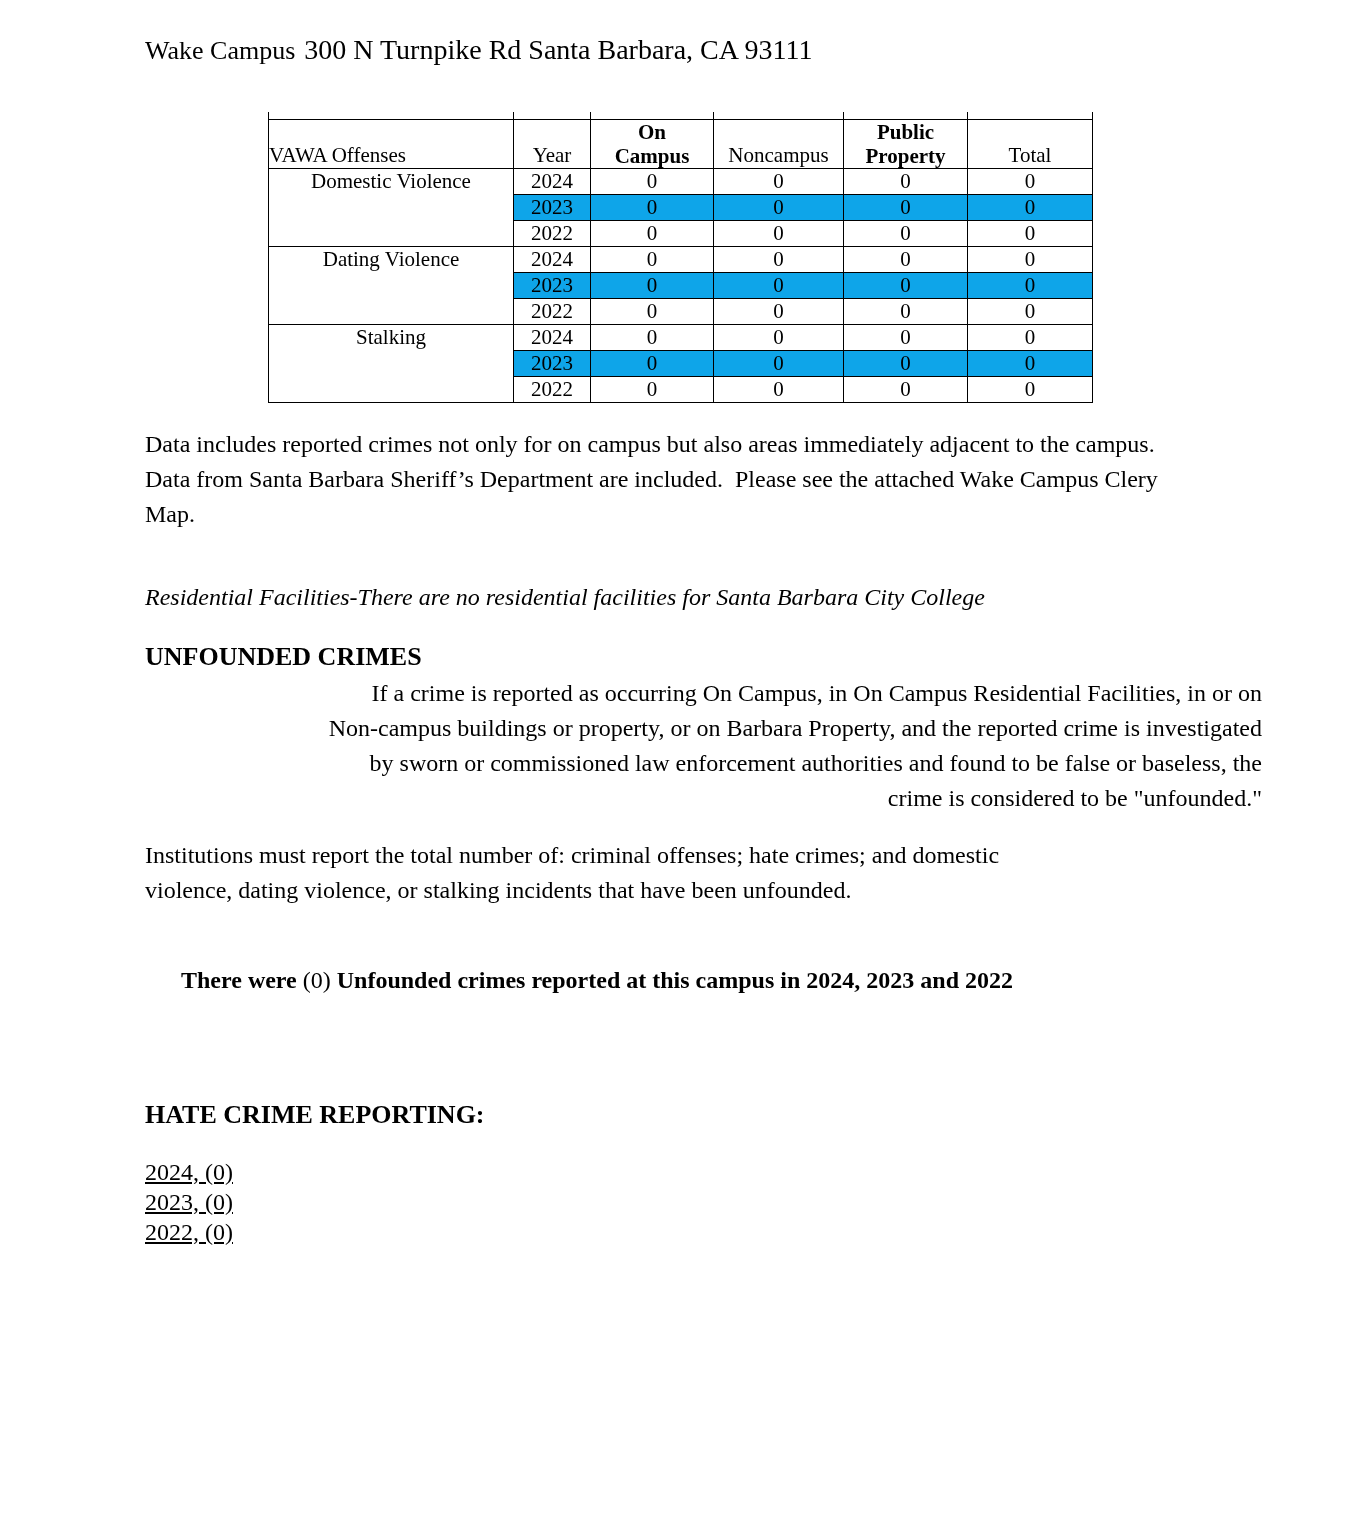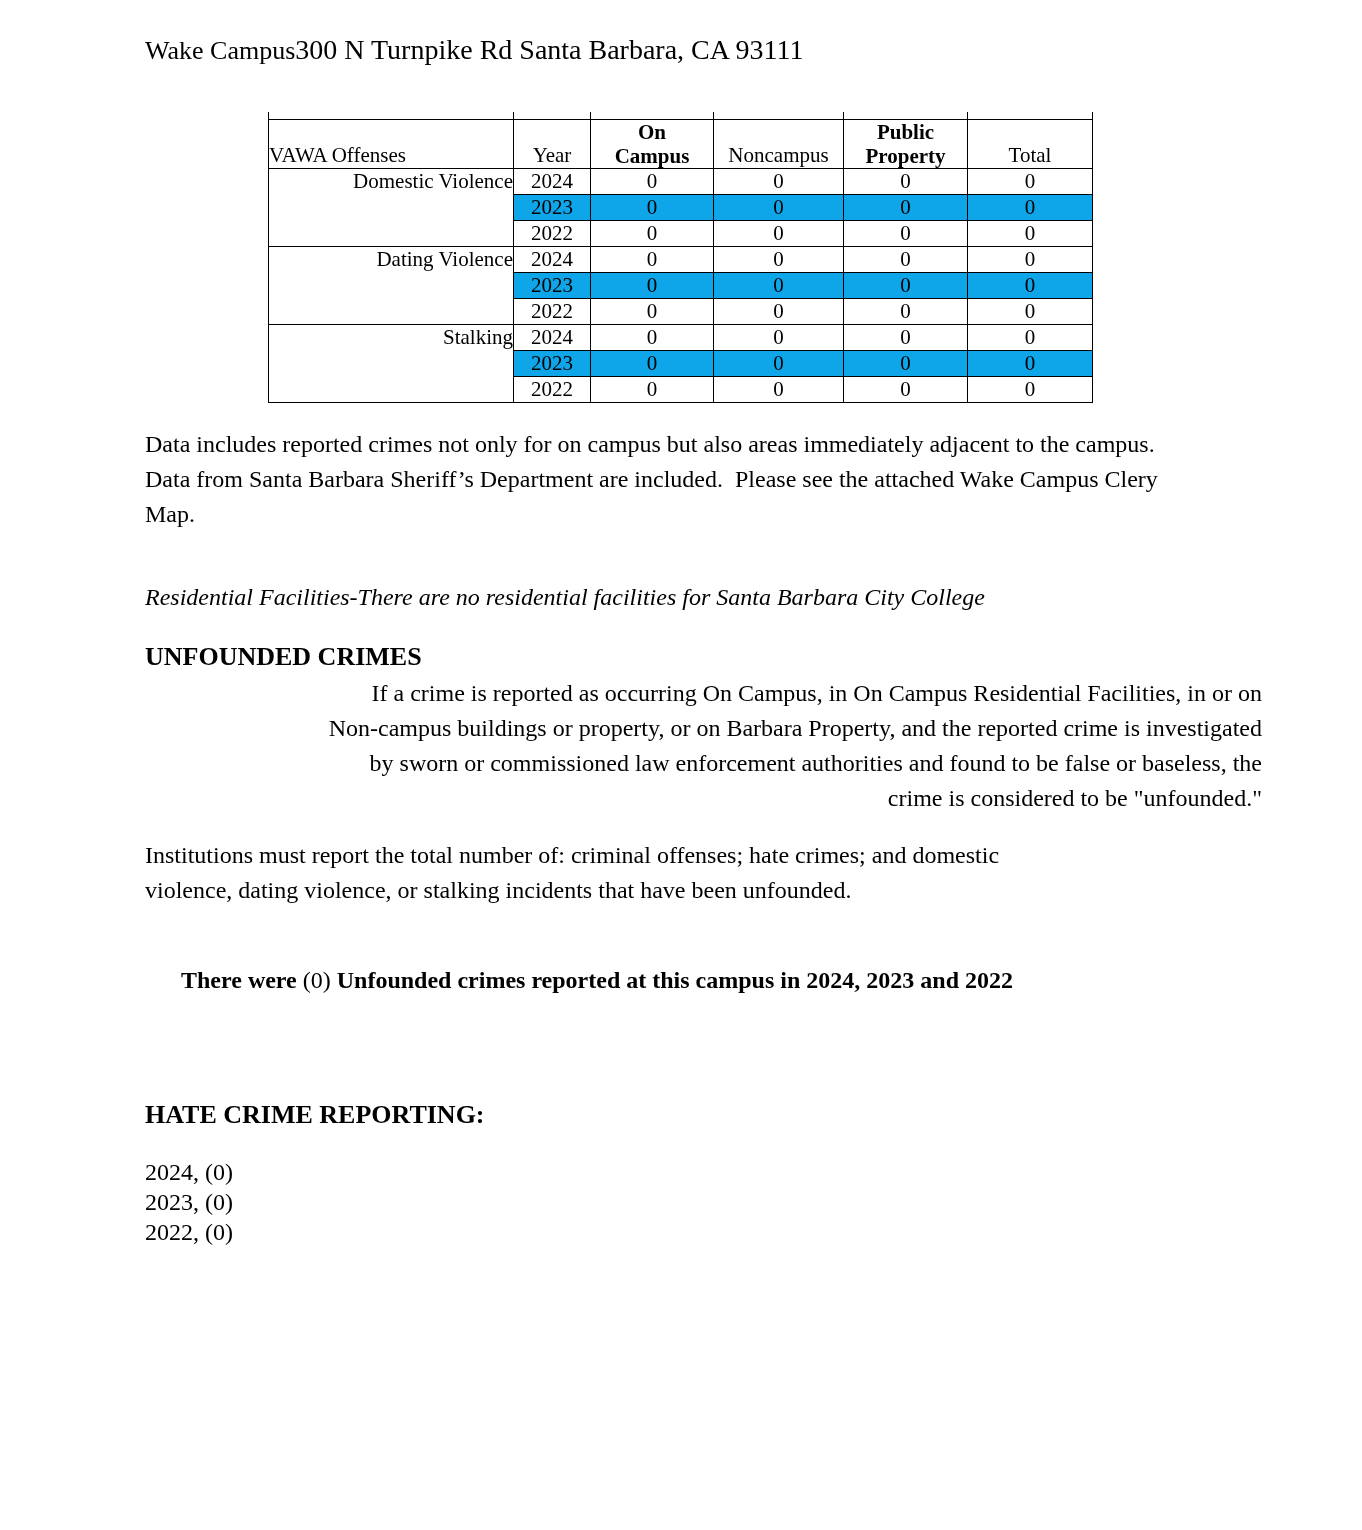--- a/index.html
+++ b/index.html
@@ -10,21 +10,21 @@
     background: #ffffff;
     font-family: "Liberation Serif", "DejaVu Serif", serif;
     color: #000;
     overflow: hidden;
   }
   .content { padding: 28px 100px 0 145px; }
 
   
   .doc-title { white-space: nowrap; line-height: 44px; }
   .campus-name { font-size: 26px; }
-  .campus-address { font-size: 28px; }
+  .campus-address { font-size: 28px; margin-left: 9px; }
 
   
   table.vawa {
     border-collapse: collapse;
     margin-left: 123px;
     margin-top: 36px;
     table-layout: fixed;
   }
   table.vawa td, table.vawa th {
     border: 1px solid #000;
@@ -35,37 +35,37 @@
   }
   
   tr.phantom td {
     border-top: none;
     border-bottom: none;
     height: 7px;
   }
   th { vertical-align: bottom; text-align: center; font-weight: bold; padding-bottom: 3px; margin-top: 43px; }
   th.col-offense { text-align: left; padding-left: 8px; }
   th .hline { display: block; line-height: 24px; font-weight: bold; }
-  td.offense-cell { text-align: right; vertical-align: top; padding-left: 8px; line-height: 25px; }
+  td.offense-cell { text-align: center; vertical-align: top; padding-left: 8px; line-height: 25px; }
   td.year-cell, td.num-cell { text-align: center; height: 25px; line-height: 25px; }
   tr.shaded td { background: #0ea5e9; }
 
   
   .para { font-size: 24px; line-height: 35px; }
   .para .tline { display: block; white-space: pre-wrap; }
   .p-data { margin-top: 24px; }
   .p-residential { margin-top: 48px; font-style: italic; }
   .h-unfounded { margin-top: 26px; font-size: 26px; font-weight: bold; line-height: 32px; }
   .p-unfounded { margin-top: 3px; text-align: right; }
   .p-institutions { margin-top: 22px; }
   .p-summary { margin-top: 20px; font-weight: bold; white-space: pre-wrap; }
   .p-summary .regular { font-weight: normal; }
   .h-hate { margin-top: 66px; font-size: 26px; font-weight: bold; line-height: 32px; }
   .years-list { margin-top: 26px; font-size: 24px; line-height: 30px; }
-  .years-list .yline { display: block; }
+  .years-list .yline { display: block; text-decoration: underline; }
 </style>
 </head>
 <body>
 
 <div class="page">
   <div class="content">
 
     <div class="doc-title">
       <span class="campus-name">Wake Campus</span><span class="campus-address">300 N Turnpike Rd Santa Barbara, CA 93111</span>
     </div>

